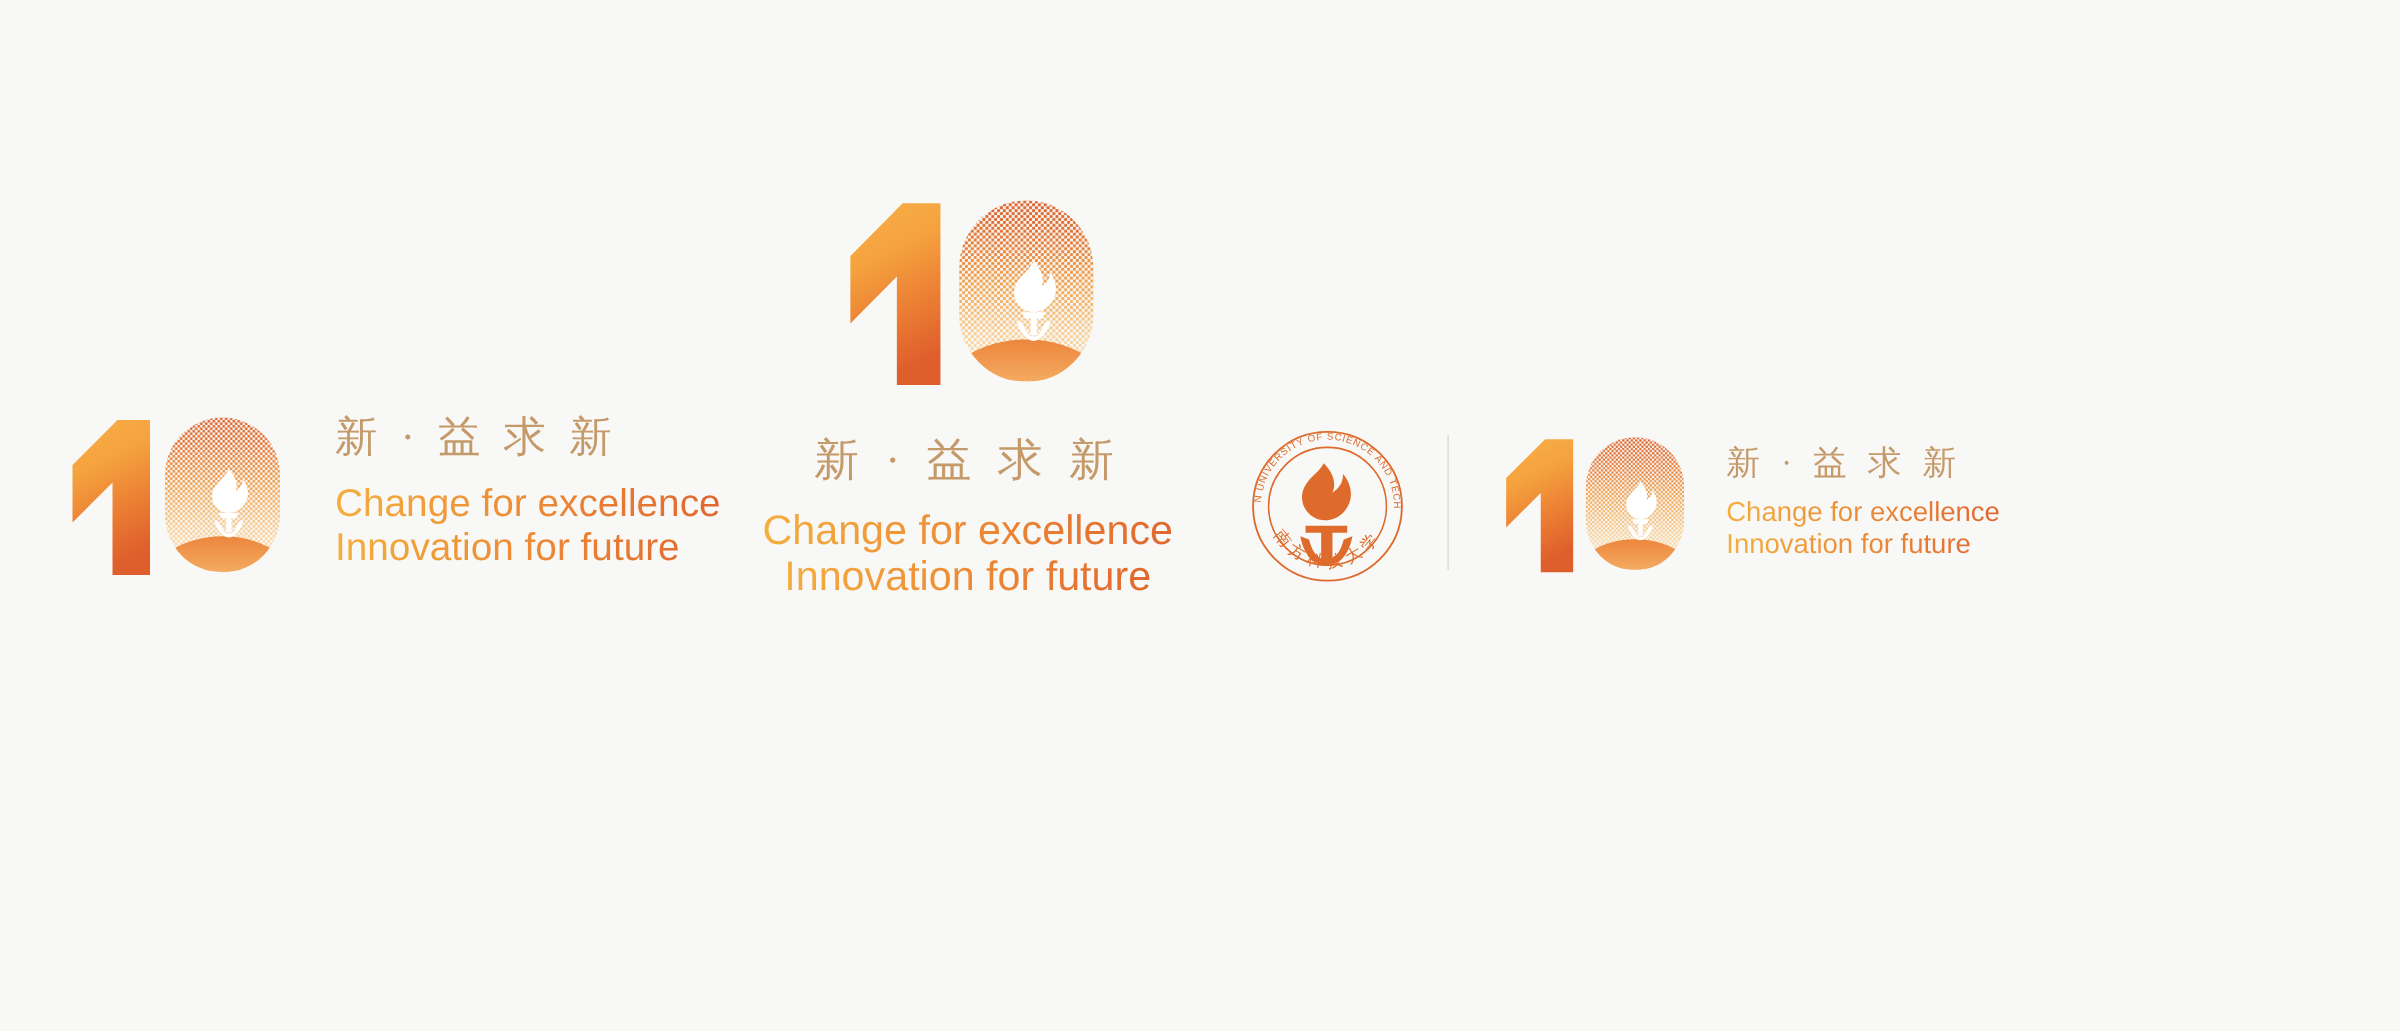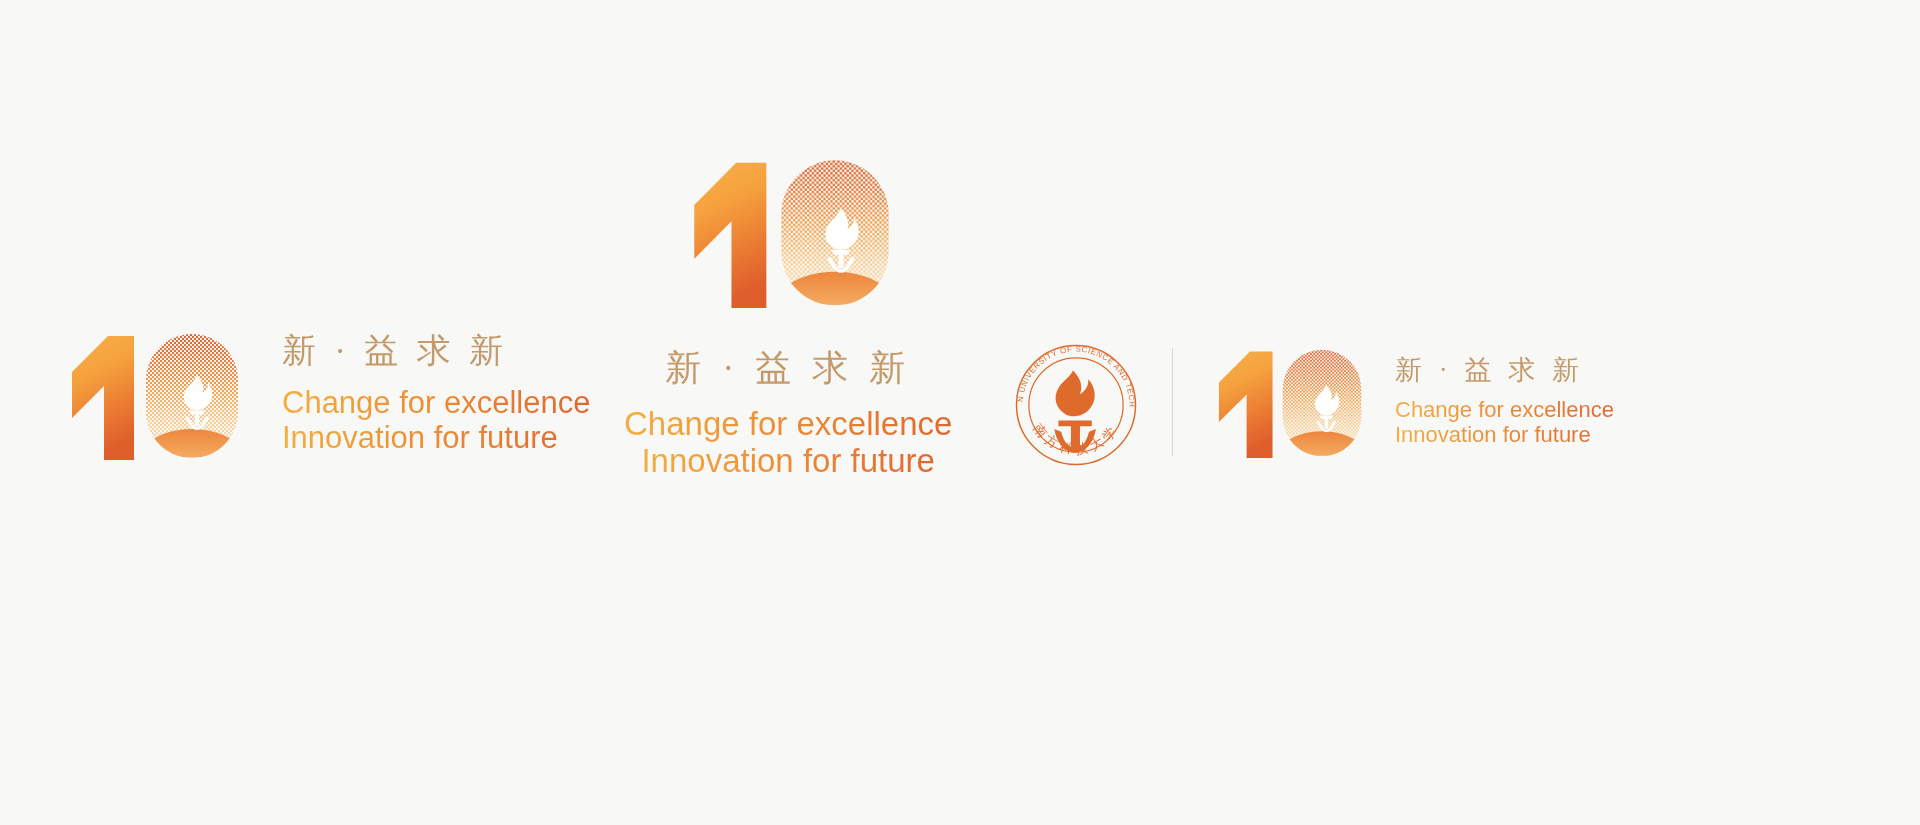--- a/index.html
+++ b/index.html
@@ -3,21 +3,21 @@
 <meta charset="utf-8">
 <title>SUSTech 10th Anniversary Logo Lockups</title>
 <style>
   html,body{margin:0;padding:0;}
   body{
     width:1920px;height:825px;
     background:#F8F8F7;
     font-family:"Liberation Sans","DejaVu Sans",sans-serif;
     overflow:hidden;position:relative;
   }
-  .canvas{position:relative;width:1662px;height:825px;margin-left:14px;}
+  .canvas{position:relative;width:1662px;height:825px;}
 
   
   .lockup{position:absolute;display:flex;align-items:center;}
   .mark{position:relative;display:flex;align-items:flex-end;}
 
   
   .digit-one{position:relative;}
   .digit-one svg{display:block;}
 
   

